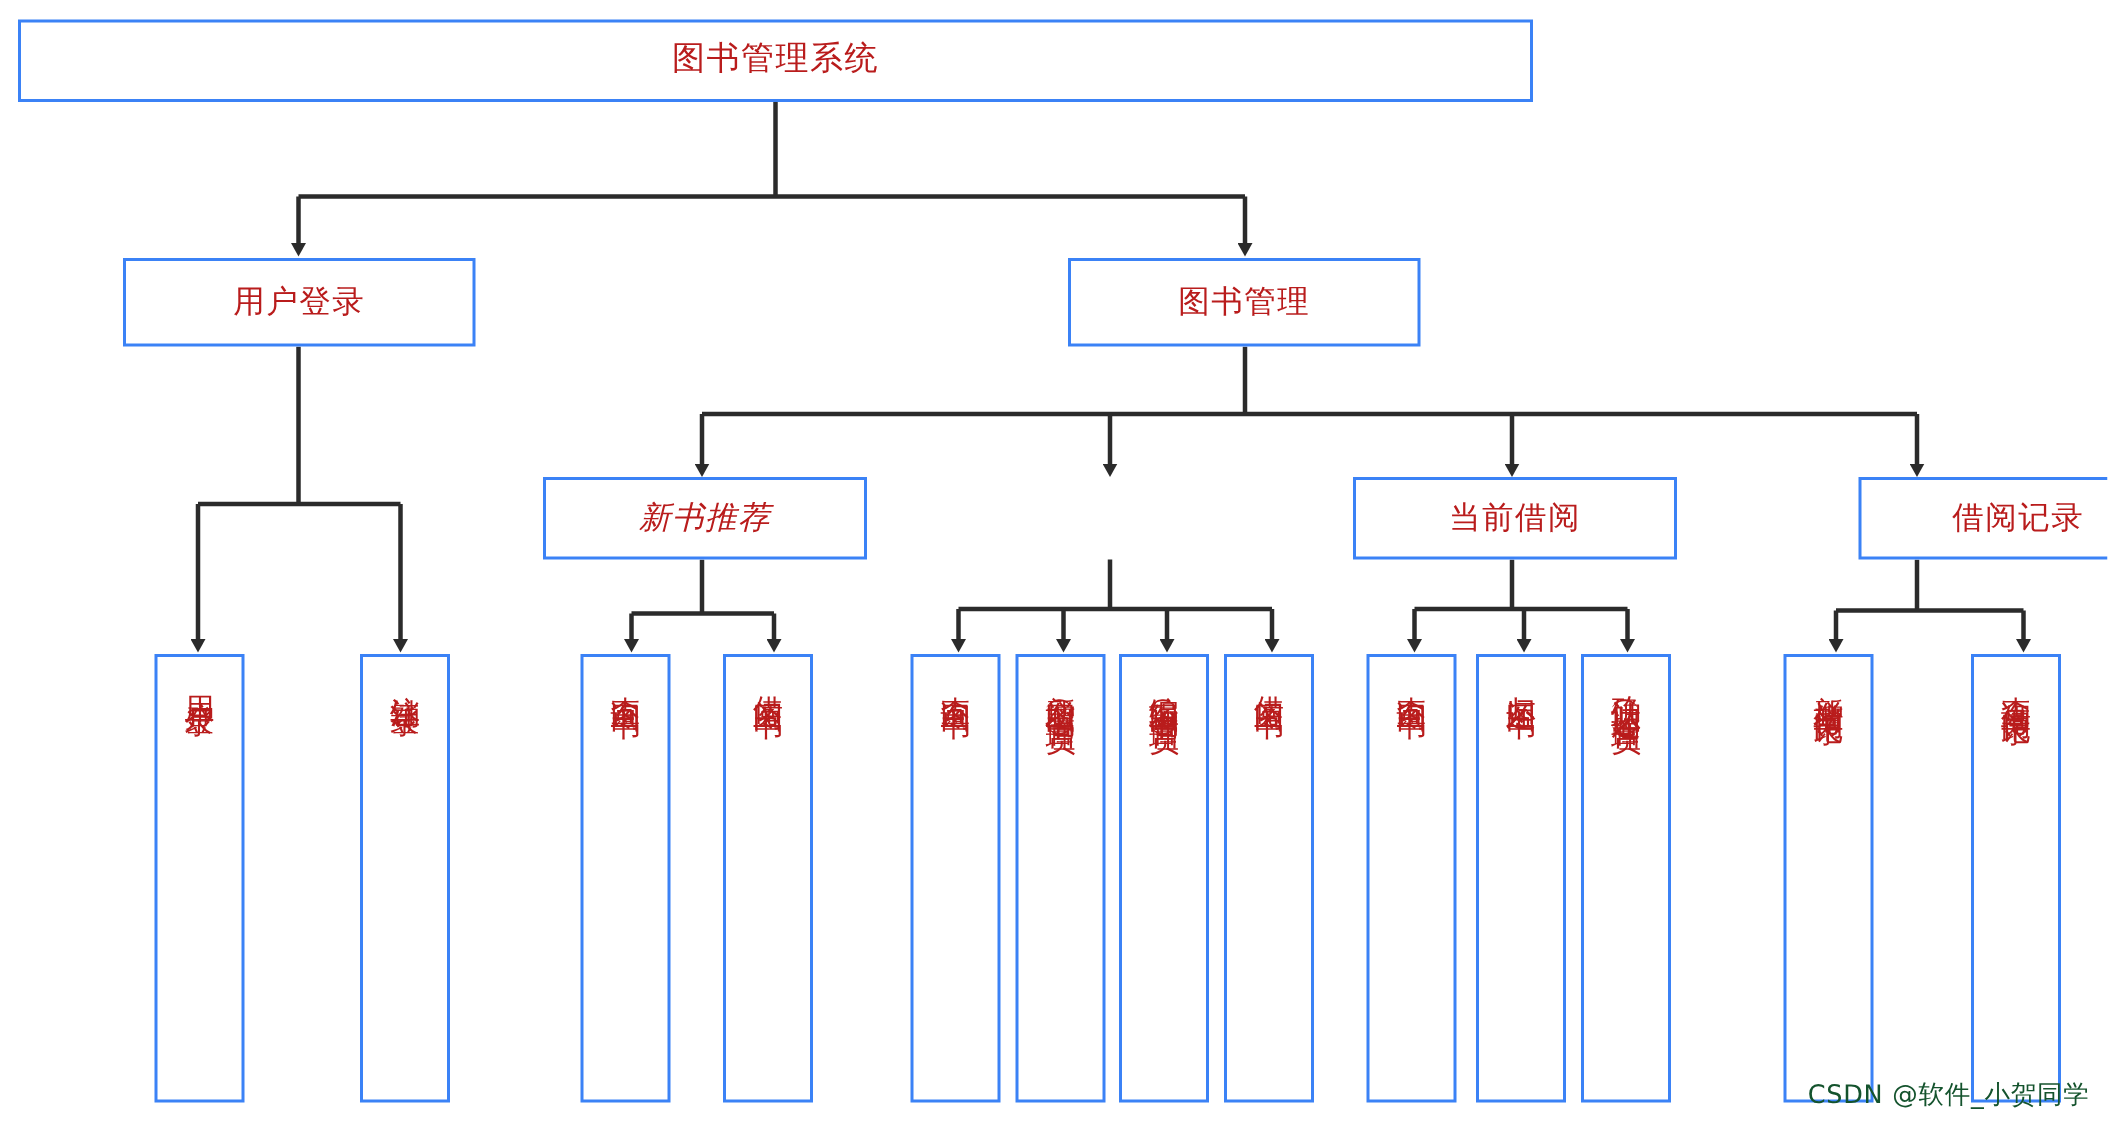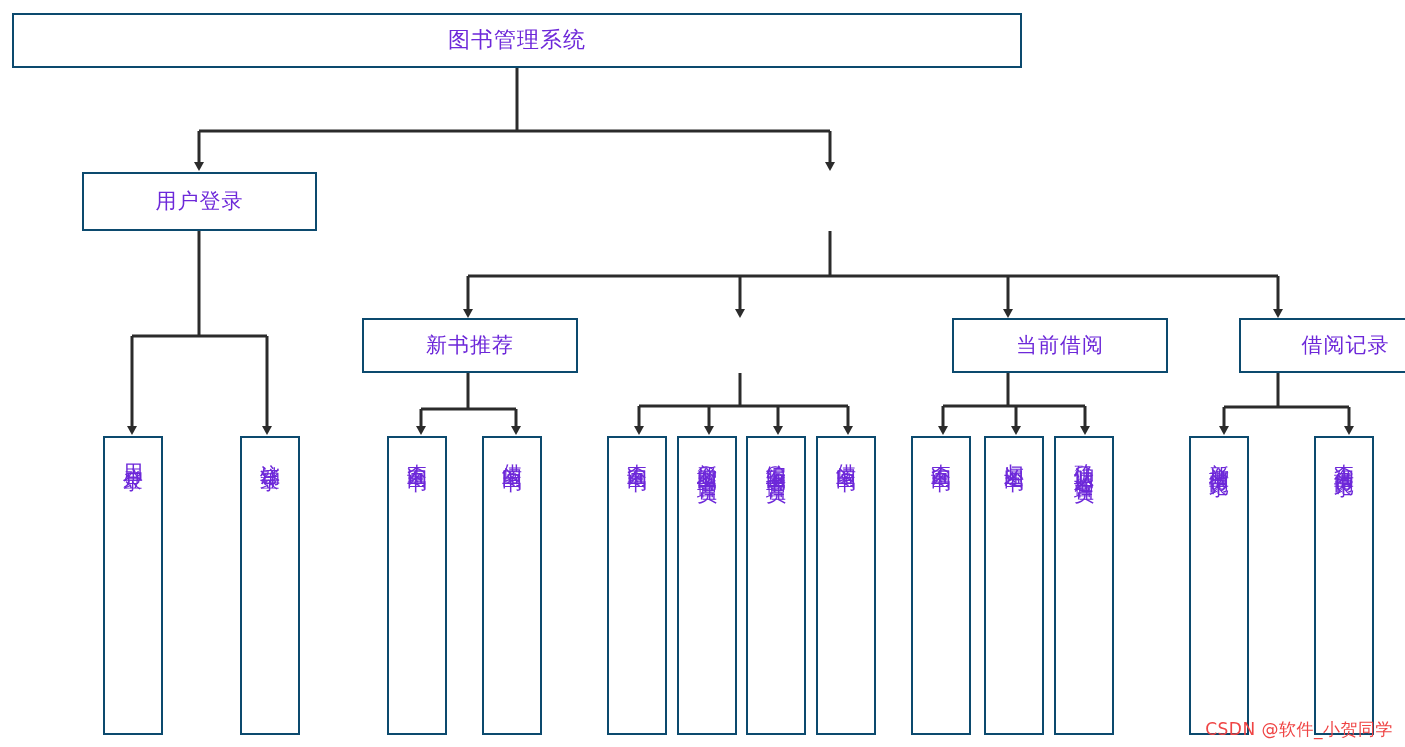--- a/index.html
+++ b/index.html
@@ -23,26 +23,26 @@
     left: 0;
     top: 0;
     width: 1405px;
     height: 747px;
     pointer-events: none;
   }
   .node {
     position: absolute;
     box-sizing: border-box;
     background: #ffffff;
-    border: 2px solid #0c4a6e;
+    border: 2px solid #3b82f6;
     display: flex;
     align-items: center;
     justify-content: center;
     text-align: center;
-    color: #6d28d9;
+    color: #b91c1c;
     z-index: 2;
   }
   .node.horiz {
     font-size: 21px;
     line-height: 1.2;
     letter-spacing: 1px;
   }
   .node.vert {
     writing-mode: vertical-rl;
     text-orientation: upright;
@@ -59,21 +59,21 @@
     white-space: nowrap;
   }
   .node.root {
     font-size: 22px;
   }
   #watermark {
     position: absolute;
     right: 12px;
     bottom: 6px;
     font-size: 17px;
-    color: #ef4444;
+    color: #14532d;
     letter-spacing: 0.5px;
     z-index: 5;
     white-space: nowrap;
   }
 </style>
 </head>
 <body>
 
 <div id="canvas">
 
@@ -129,25 +129,28 @@
     </g>
   </svg>
 
   <div class="node horiz root" style="left:12px; top:13px; width:1010px; height:55px;">
     <span>图书管理系统</span>
   </div>
 
   <div class="node horiz" style="left:82px; top:172px; width:235px; height:59px;">
     <span>用户登录</span>
   </div>
-
-  <div class="node horiz" style="left:362px; top:318px; width:216px; height:55px;">
+  <div class="node horiz" style="left:712px; top:172px; width:235px; height:59px;">
+    <span>图书管理</span>
+  </div>
+
+  <div class="node horiz" style="left:362px; top:318px; width:216px; height:55px;font-style:italic;">
     <span>新书推荐</span>
   </div>
-  <div class="node horiz" style="left:952px; top:318px; width:216px; height:55px;">
+  <div class="node horiz" style="left:902px; top:318px; width:216px; height:55px;">
     <span>当前借阅</span>
   </div>
   <div class="node horiz" style="left:1239px; top:318px; width:213px; height:55px;">
     <span>借阅记录</span>
   </div>
 
   <div class="node vert" style="left:103px; top:436px; width:60px; height:299px;">
     <span class="vlabel">用户登录</span>
   </div>
   <div class="node vert" style="left:240px; top:436px; width:60px; height:299px;">

